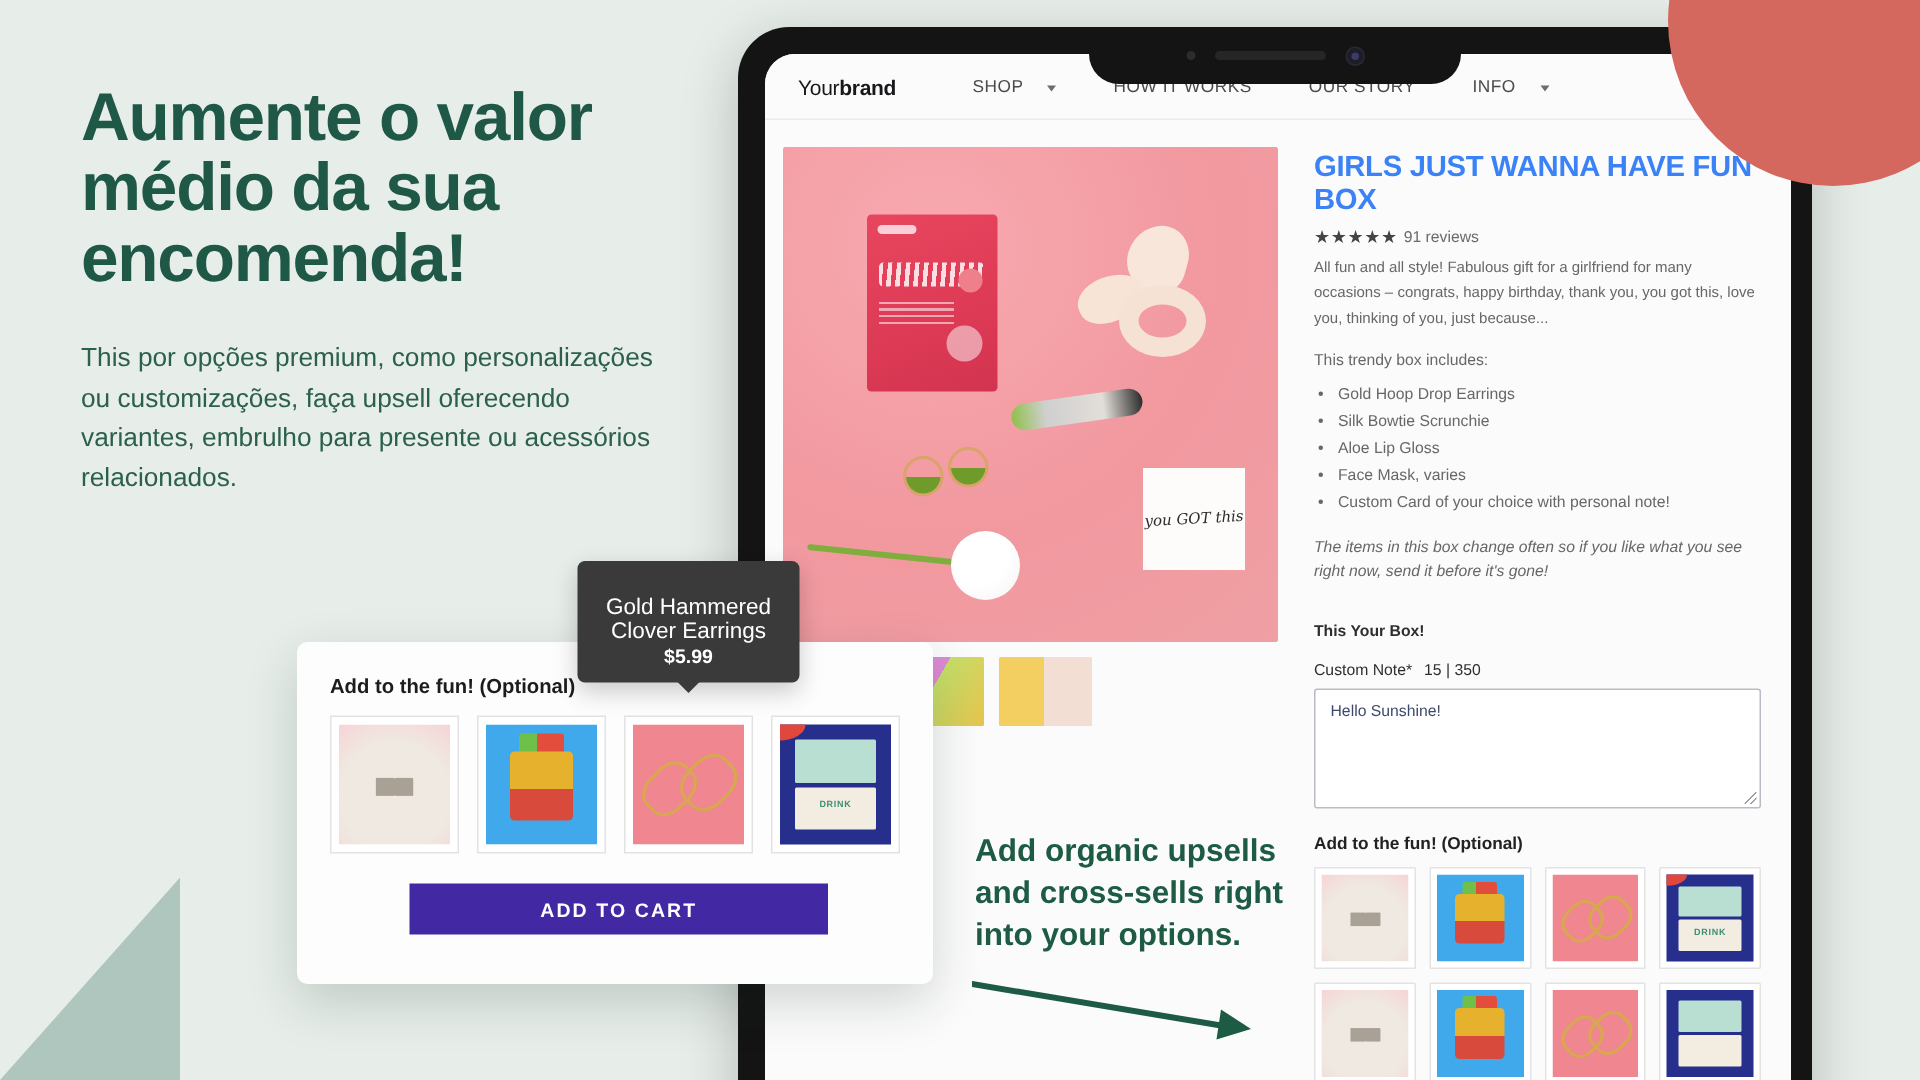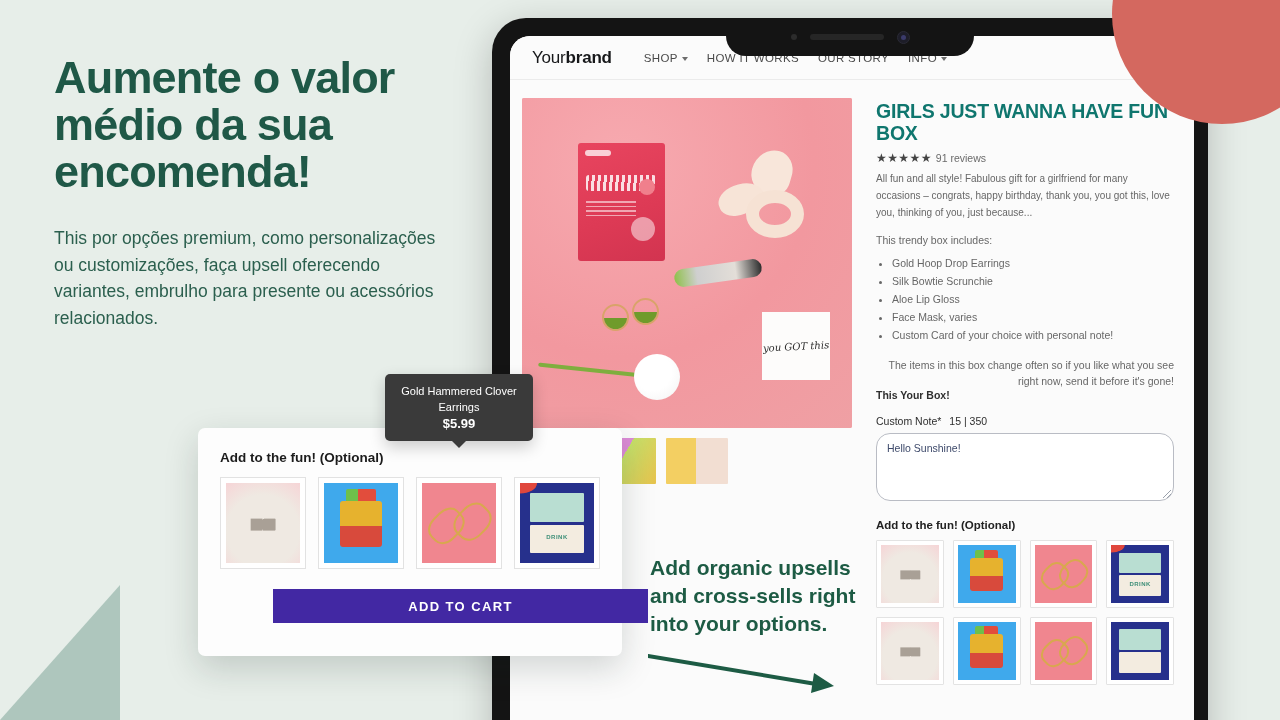--- a/index.html
+++ b/index.html
@@ -156,33 +156,33 @@
 
   
   .store-header {
     height: 44px;
     display: flex;
     align-items: center;
     padding: 0 22px;
     border-bottom: 1px solid #ebebeb;
     background: #fbfbfb;
   }
-  .store-logo { font-size: 17px; color: #17181a; letter-spacing: -.2px; }
+  .store-logo { font-size: 14px; color: #17181a; letter-spacing: -.2px; }
   .store-logo b { font-weight: bold; }
   .store-logo .light { font-weight: 400; }
   .store-nav {
     display: flex;
     align-items: center;
     gap: 19px;
     margin-left: 32px;
     font-size: 11.5px;
     color: #4a4a4a;
     letter-spacing: .35px;
   }
-  .store-nav .item { display: flex; align-items: center; gap: 4px; cursor: pointer; }
+  .store-nav .item { display: flex; align-items: center; gap: 16px; cursor: pointer; margin-left: 19px; }
   .chev {
     width: 0; height: 0;
     border-left: 3.5px solid transparent;
     border-right: 3.5px solid transparent;
     border-top: 4px solid #6d6d6d;
     margin-top: 2px;
   }
   .cart-zone {
     margin-left: auto;
     display: flex; align-items: center; gap: 16px;
@@ -340,21 +340,21 @@
   .thumb.t1 { background: linear-gradient(135deg,#efa2ab,#e98c98); }
   .thumb.t2 { background: linear-gradient(120deg,#dc8bd6 0 45%, #c6e06a 45%, #e8c34d 100%); }
   .thumb.t3 { background: linear-gradient(90deg,#f3cf62 0 48%, #f2ded2 48% 100%); }
 
   
   .info { flex: 1; padding-top: 2px; min-width: 0; }
   .p-title {
     font-size: 19.5px;
     line-height: 22px;
     font-weight: bold;
-    color: #0f766e;
+    color: #3b82f6;
     letter-spacing: -.2px;
     margin-bottom: 7px;
   }
   .rating-row { display: flex; align-items: center; gap: 4px; margin-bottom: 5px; }
   .stars { color: #444; font-size: 12px; letter-spacing: .4px; }
   .reviews { font-size: 10.5px; color: #6b6b6b; text-align: right; }
   .price { font-size: 14px; font-weight: bold; color: #3a3a3a; margin-bottom: 16px; }
   .p-desc {
     font-size: 10px;
     line-height: 17px;
@@ -364,41 +364,42 @@
   .p-includes { font-size: 10.5px; color: #676767; margin-bottom: 8px; }
   .p-list { margin: 0 0 13px 16px; }
   .p-list li {
     font-size: 10.5px;
     line-height: 18px;
     color: #676767;
   }
   .p-note {
     font-size: 10.5px;
     line-height: 16px;
+    font-style: italic;
     color: #676767;
-    text-align: right;
+    margin-bottom: 26px;
   }
   .sec-label {
     font-size: 10.5px;
     font-weight: bold;
     color: #2e2e2e;
     margin-bottom: 14px;
   }
   .field-label {
     font-size: 10.5px;
     font-weight: normal;
     color: #2e2e2e;
     margin-bottom: 6px;
   }
   .field-label .count { margin-left: 8px; }
   .note-box {
     width: 100%;
-    height: 68px;
+    height: 80px;
     border: 1px solid #b9bcc4;
-    border-radius: 14px;
+    border-radius: 2px;
     background: #fff;
     padding: 8px 10px;
     font-size: 10.5px;
     color: #3e4a6b;
     position: relative;
     margin-bottom: 18px;
   }
   .note-box .grip {
     position: absolute;
     right: 2px; bottom: 2px;
@@ -525,21 +526,21 @@
   .w-card {
     width: 92px; height: 92px;
     background: #fff;
     border: 1px solid #e2e2e2;
     padding: 5px;
   }
   .w-card .sw { width: 100%; height: 100%; position: relative; overflow: hidden; }
   .w-card .sw > i { position: absolute; inset: 0; display: block; }
   .atc-btn {
     margin-top: 20px;
-    width: 375px;
+    width: 279px;
     margin-left: 53px;
     height: 34px;
     background: #4228a3;
     color: #ffffff;
     font-size: 13px;
     font-weight: bold;
     letter-spacing: 1.4px;
     display: flex;
     align-items: center;
     justify-content: center;
@@ -554,21 +555,21 @@
     left: 385px; top: 374px;
     width: 148px;
     background: #3a3a3a;
     border-radius: 5px;
     padding: 9px 10px 10px;
     text-align: center;
     color: #fff;
     z-index: 70;
     box-shadow: 0 6px 16px rgba(0,0,0,.2);
   }
-  .tooltip .t-name { font-size: 11px; line-height: 16px; }
+  .tooltip .t-name { font-size: 15px; line-height: 16px; margin-top: 14px; }
   .tooltip .t-price { font-size: 13px; font-weight: bold; margin-top: 1px; }
   .tooltip::after {
     content: "";
     position: absolute;
     left: 50%; bottom: -7px;
     transform: translateX(-50%);
     border-left: 8px solid transparent;
     border-right: 8px solid transparent;
     border-top: 8px solid #3a3a3a;
   }

